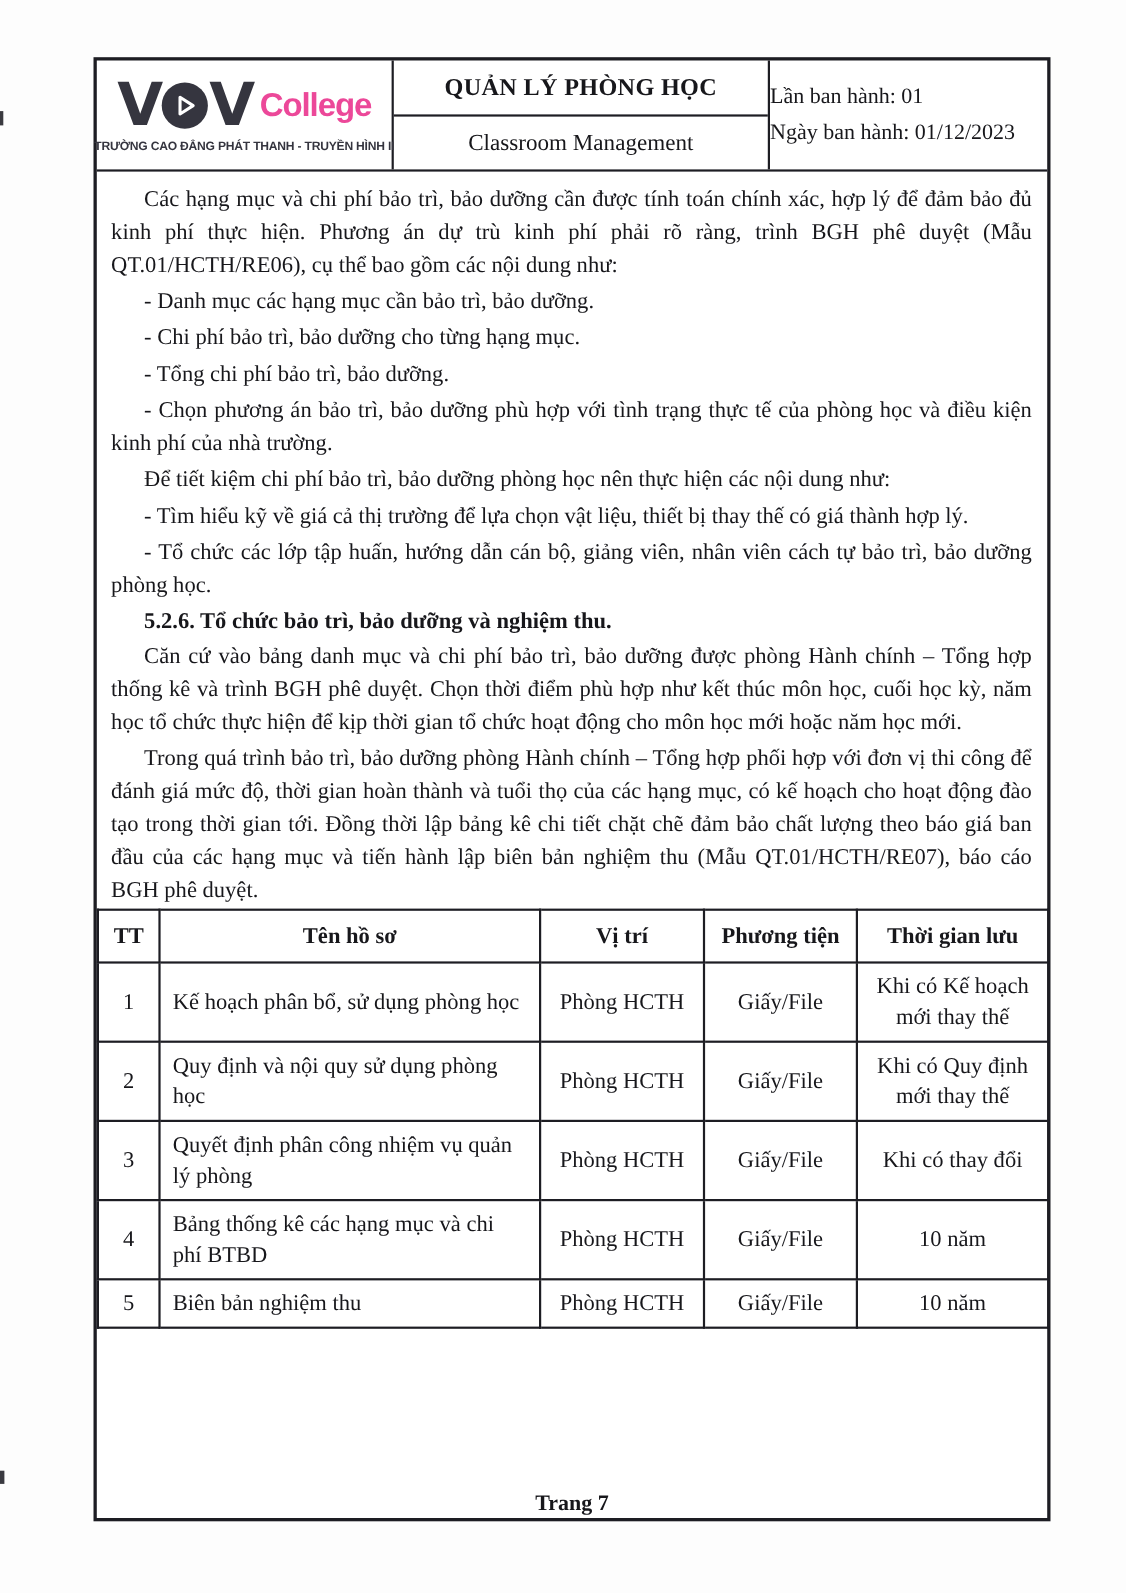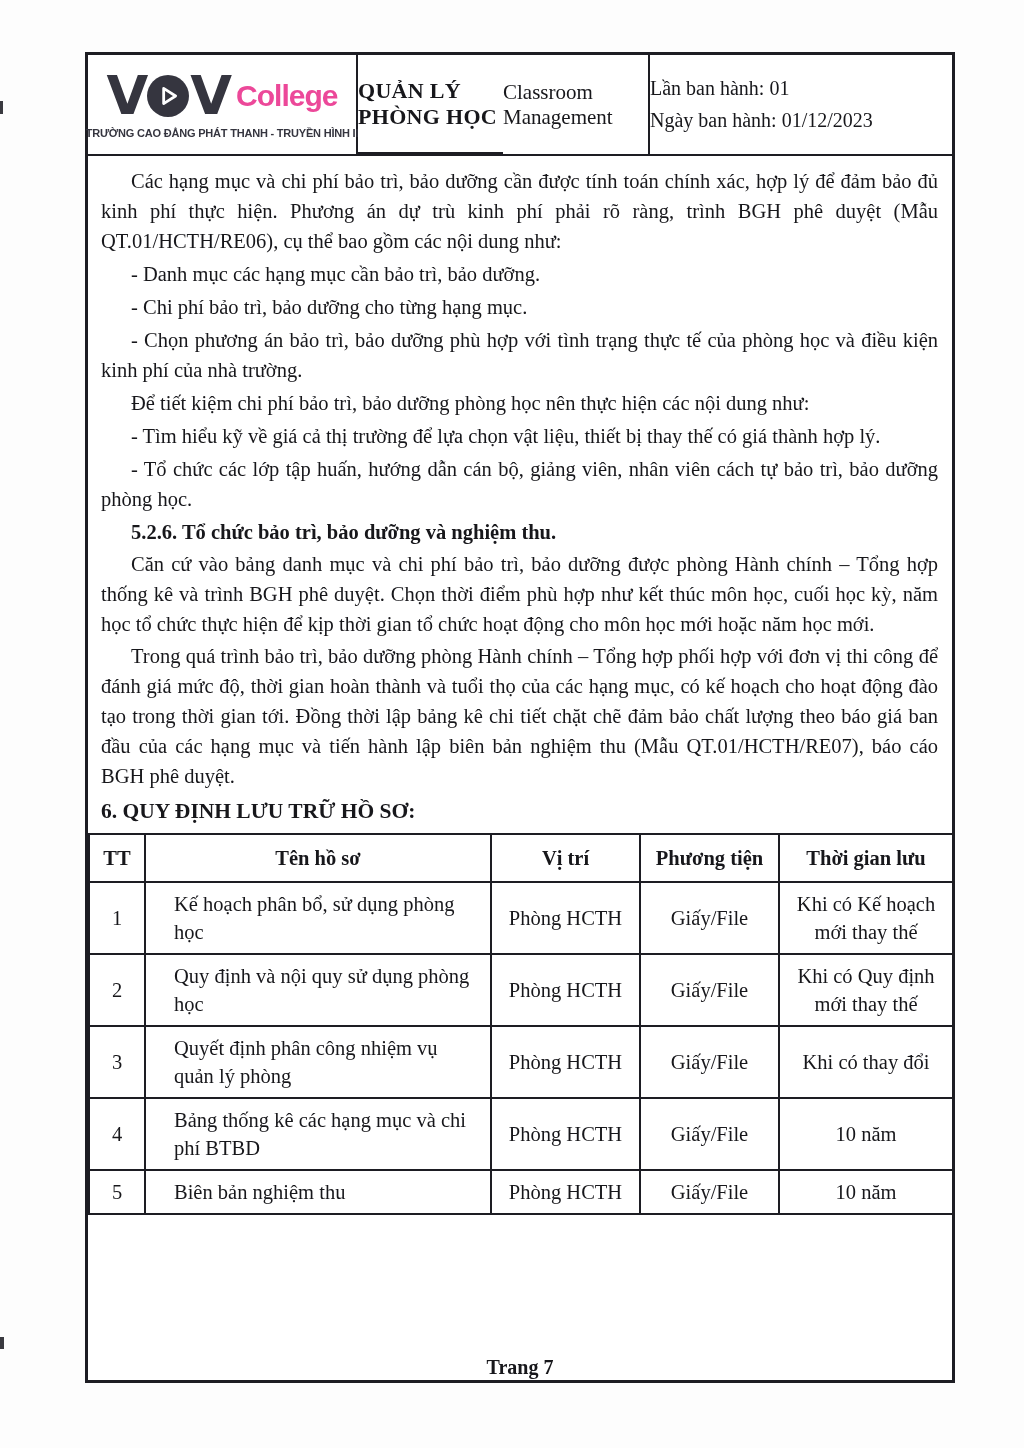--- a/index.html
+++ b/index.html
@@ -58,23 +58,23 @@
   .logo-subtitle {
     font-family: "Liberation Sans", sans-serif;
     font-weight: bold;
     font-size: 11px;
     letter-spacing: -0.2px;
     color: #35353f;
     margin-top: 7px;
     white-space: nowrap;
   }
   .title-cell {
-    width: 292px;
+    width: 342px;
     border-right: 2px solid #1d1d23;
-    display: flex; flex-direction: row;
+    display: flex; flex-direction: column;
   }
   .title-vi {
     flex: 1;
     display: flex; align-items: center; justify-content: center;
     font-weight: bold;
     font-size: 22px;
     border-bottom: 2px solid #1d1d23;
     letter-spacing: 0.3px;
   }
   .title-en {
@@ -120,21 +120,21 @@
     font-weight: bold;
     text-align: center;
     padding: 9px 4px;
   }
   table.records td {
     padding: 7px 8px;
     text-align: center;
   }
   table.records td.cell-name {
     text-align: left;
-    padding-left: 28px;
+    padding-left: 11px;
     padding-right: 14px;
   }
   
   .page-footer {
     position: absolute;
     bottom: 1px; left: 0;
     width: 100%;
     text-align: center;
     font-size: 20px;
     font-weight: bold;
@@ -170,28 +170,28 @@
     <div class="info-cell">
       <div>Lần ban hành: 01</div>
       <div>Ngày ban hành: 01/12/2023</div>
     </div>
   </div>
 
   <div class="doc-body">
       <p class="para normal">Các hạng mục và chi phí bảo trì, bảo dưỡng cần được tính toán chính xác, hợp lý để đảm bảo đủ kinh phí thực hiện. Phương án dự trù kinh phí phải rõ ràng, trình BGH phê duyệt (Mẫu QT.01/HCTH/RE06), cụ thể bao gồm các nội dung như:</p>
       <p class="para dash">- Danh mục các hạng mục cần bảo trì, bảo dưỡng.</p>
       <p class="para dash">- Chi phí bảo trì, bảo dưỡng cho từng hạng mục.</p>
+      <p class="para dash">- Tổng chi phí bảo trì, bảo dưỡng.</p>
       <p class="para dash">- Chọn phương án bảo trì, bảo dưỡng phù hợp với tình trạng thực tế của phòng học và điều kiện kinh phí của nhà trường.</p>
       <p class="para normal">Để tiết kiệm chi phí bảo trì, bảo dưỡng phòng học nên thực hiện các nội dung như:</p>
       <p class="para dash">- Tìm hiểu kỹ về giá cả thị trường để lựa chọn vật liệu, thiết bị thay thế có giá thành hợp lý.</p>
       <p class="para dash">- Tổ chức các lớp tập huấn, hướng dẫn cán bộ, giảng viên, nhân viên cách tự bảo trì, bảo dưỡng phòng học.</p>
       <p class="para heading">5.2.6. Tổ chức bảo trì, bảo dưỡng và nghiệm thu.</p>
       <p class="para normal">Căn cứ vào bảng danh mục và chi phí bảo trì, bảo dưỡng được phòng Hành chính – Tổng hợp thống kê và trình BGH phê duyệt. Chọn thời điểm phù hợp như kết thúc môn học, cuối học kỳ, năm học tổ chức thực hiện để kịp thời gian tổ chức hoạt động cho môn học mới hoặc năm học mới.</p>
       <p class="para normal">Trong quá trình bảo trì, bảo dưỡng phòng Hành chính – Tổng hợp phối hợp với đơn vị thi công để đánh giá mức độ, thời gian hoàn thành và tuổi thọ của các hạng mục, có kế hoạch cho hoạt động đào tạo trong thời gian tới. Đồng thời lập bảng kê chi tiết chặt chẽ đảm bảo chất lượng theo báo giá ban đầu của các hạng mục và tiến hành lập biên bản nghiệm thu (Mẫu QT.01/HCTH/RE07), báo cáo BGH phê duyệt.</p>
-      <p class="para heading-major">6. QUY ĐỊNH LƯU TRỮ HỒ SƠ:</p>
     </div>
 
   <table class="records">
     <colgroup>
         <col style="width: 56px;">
         <col style="width: 346px;">
         <col style="width: 149px;">
         <col style="width: 139px;">
         <col style="width: 174px;">
       </colgroup>

